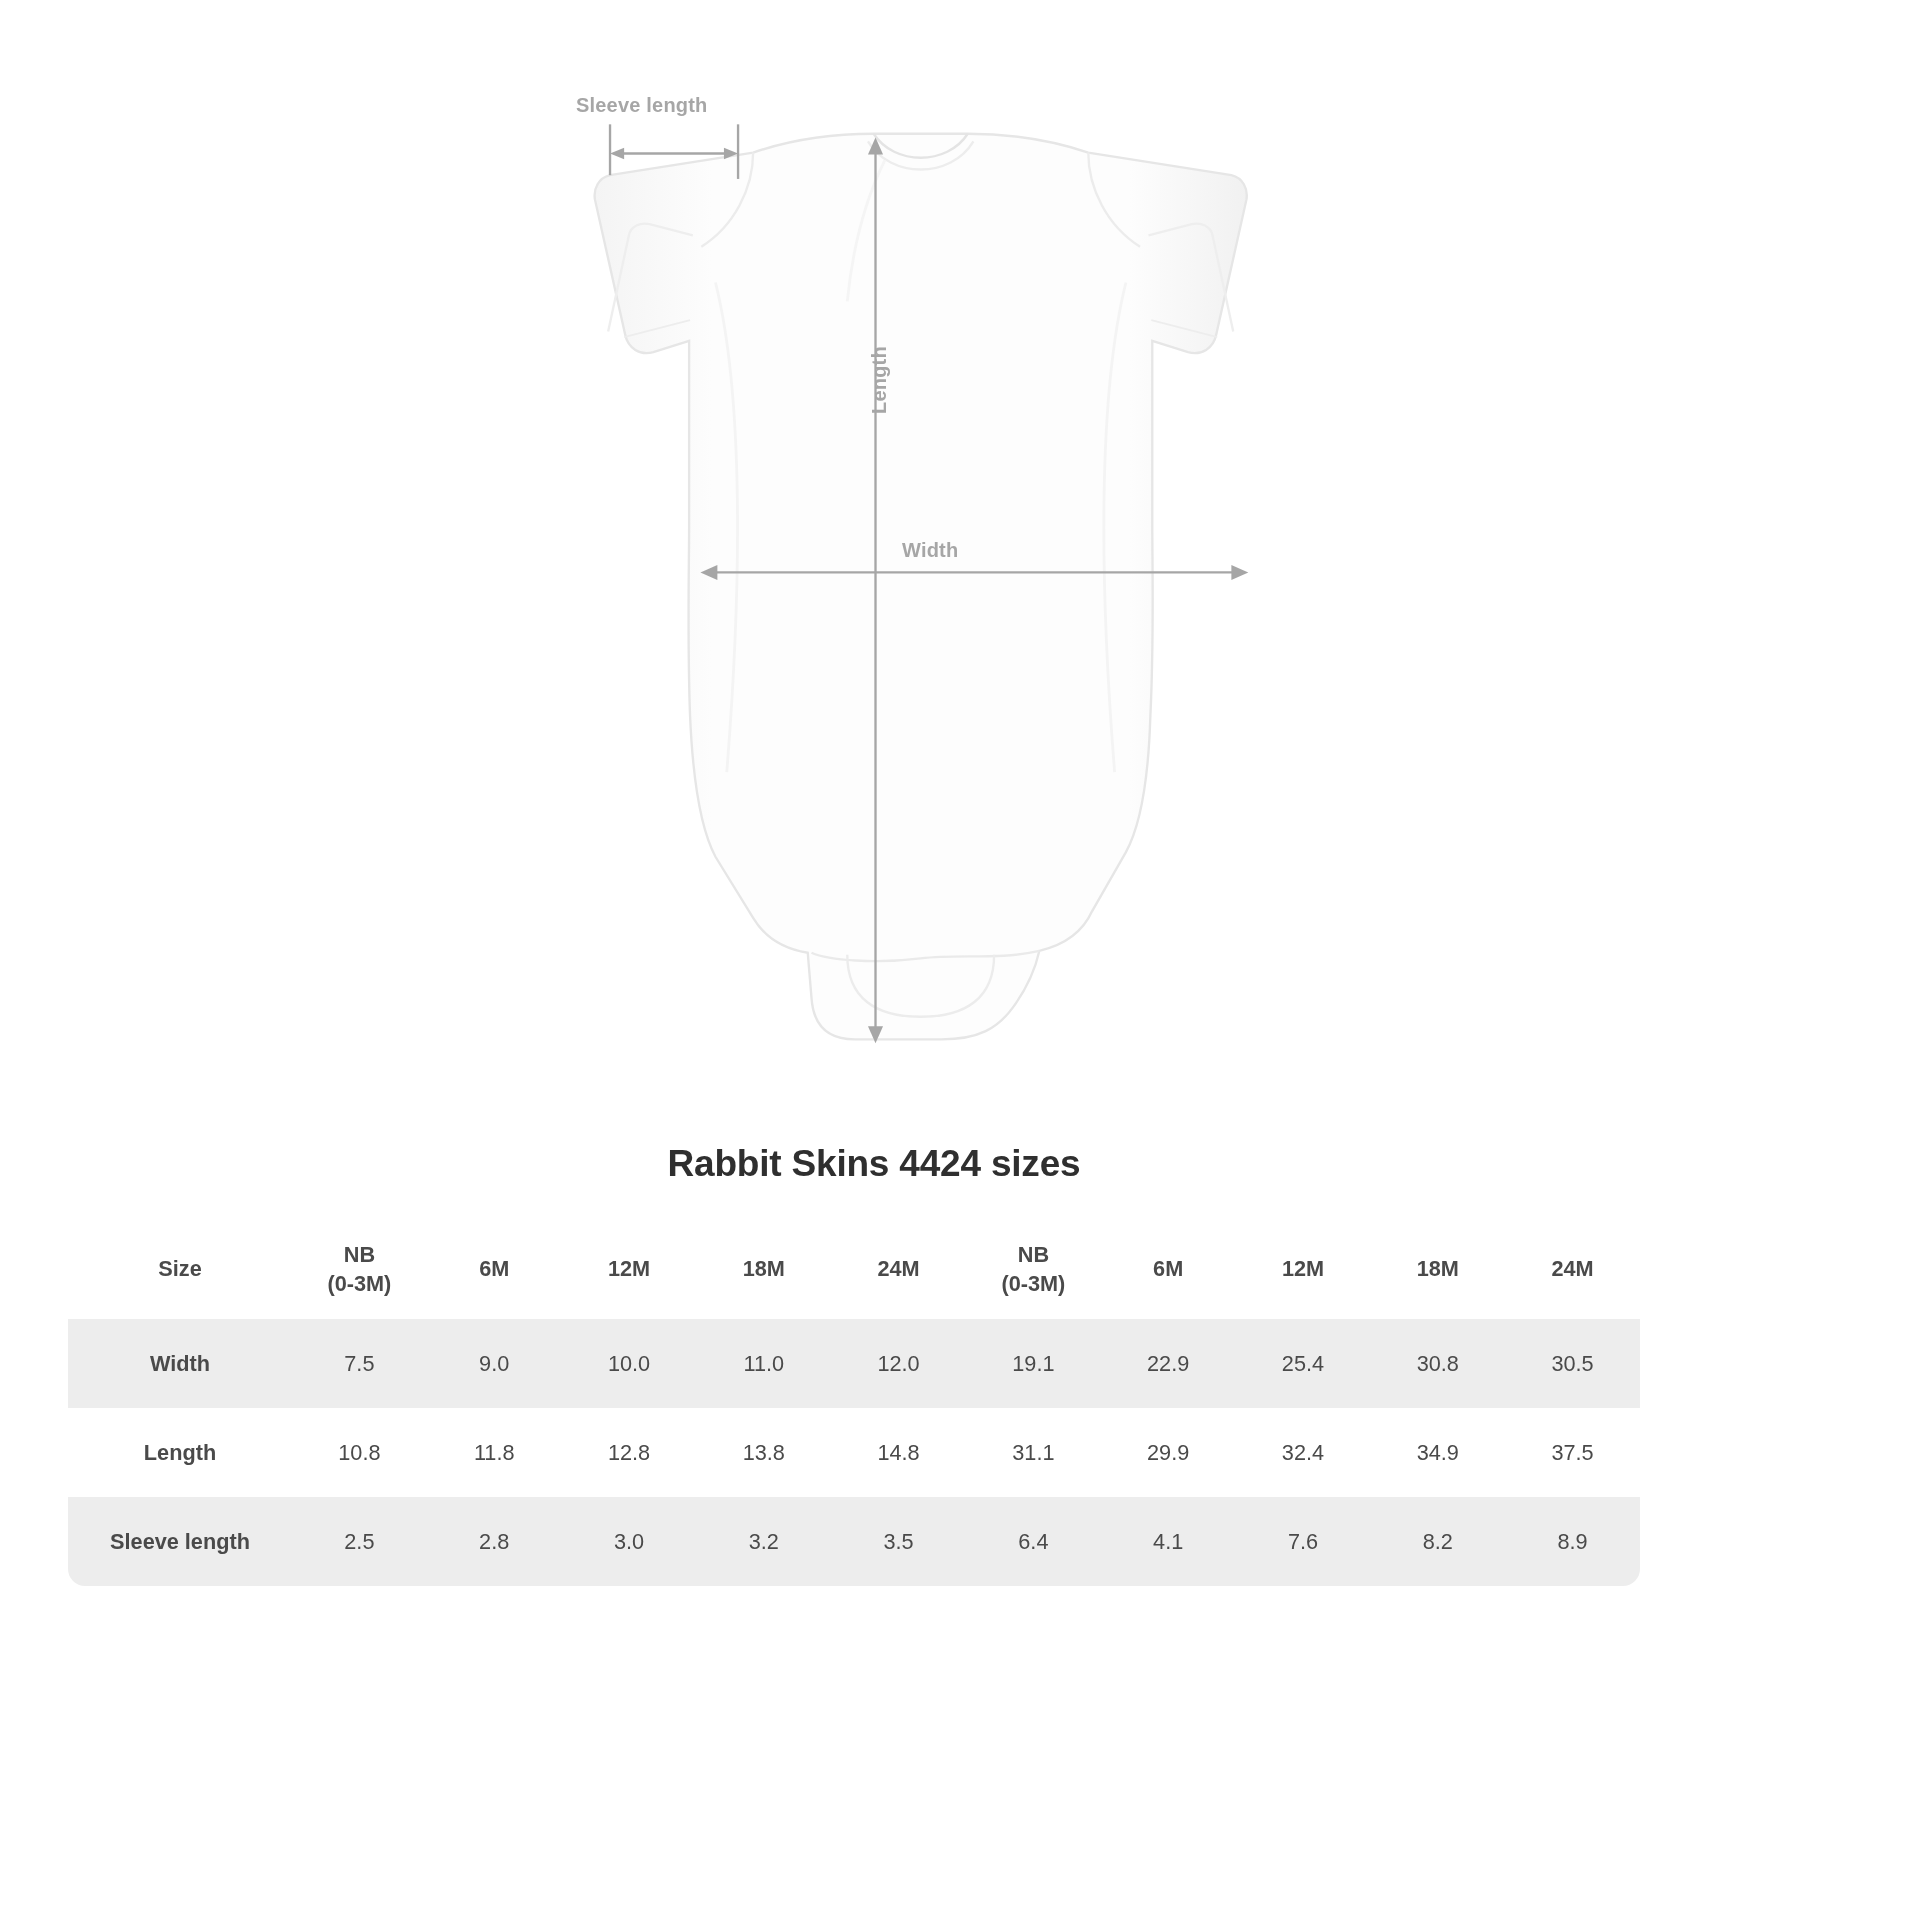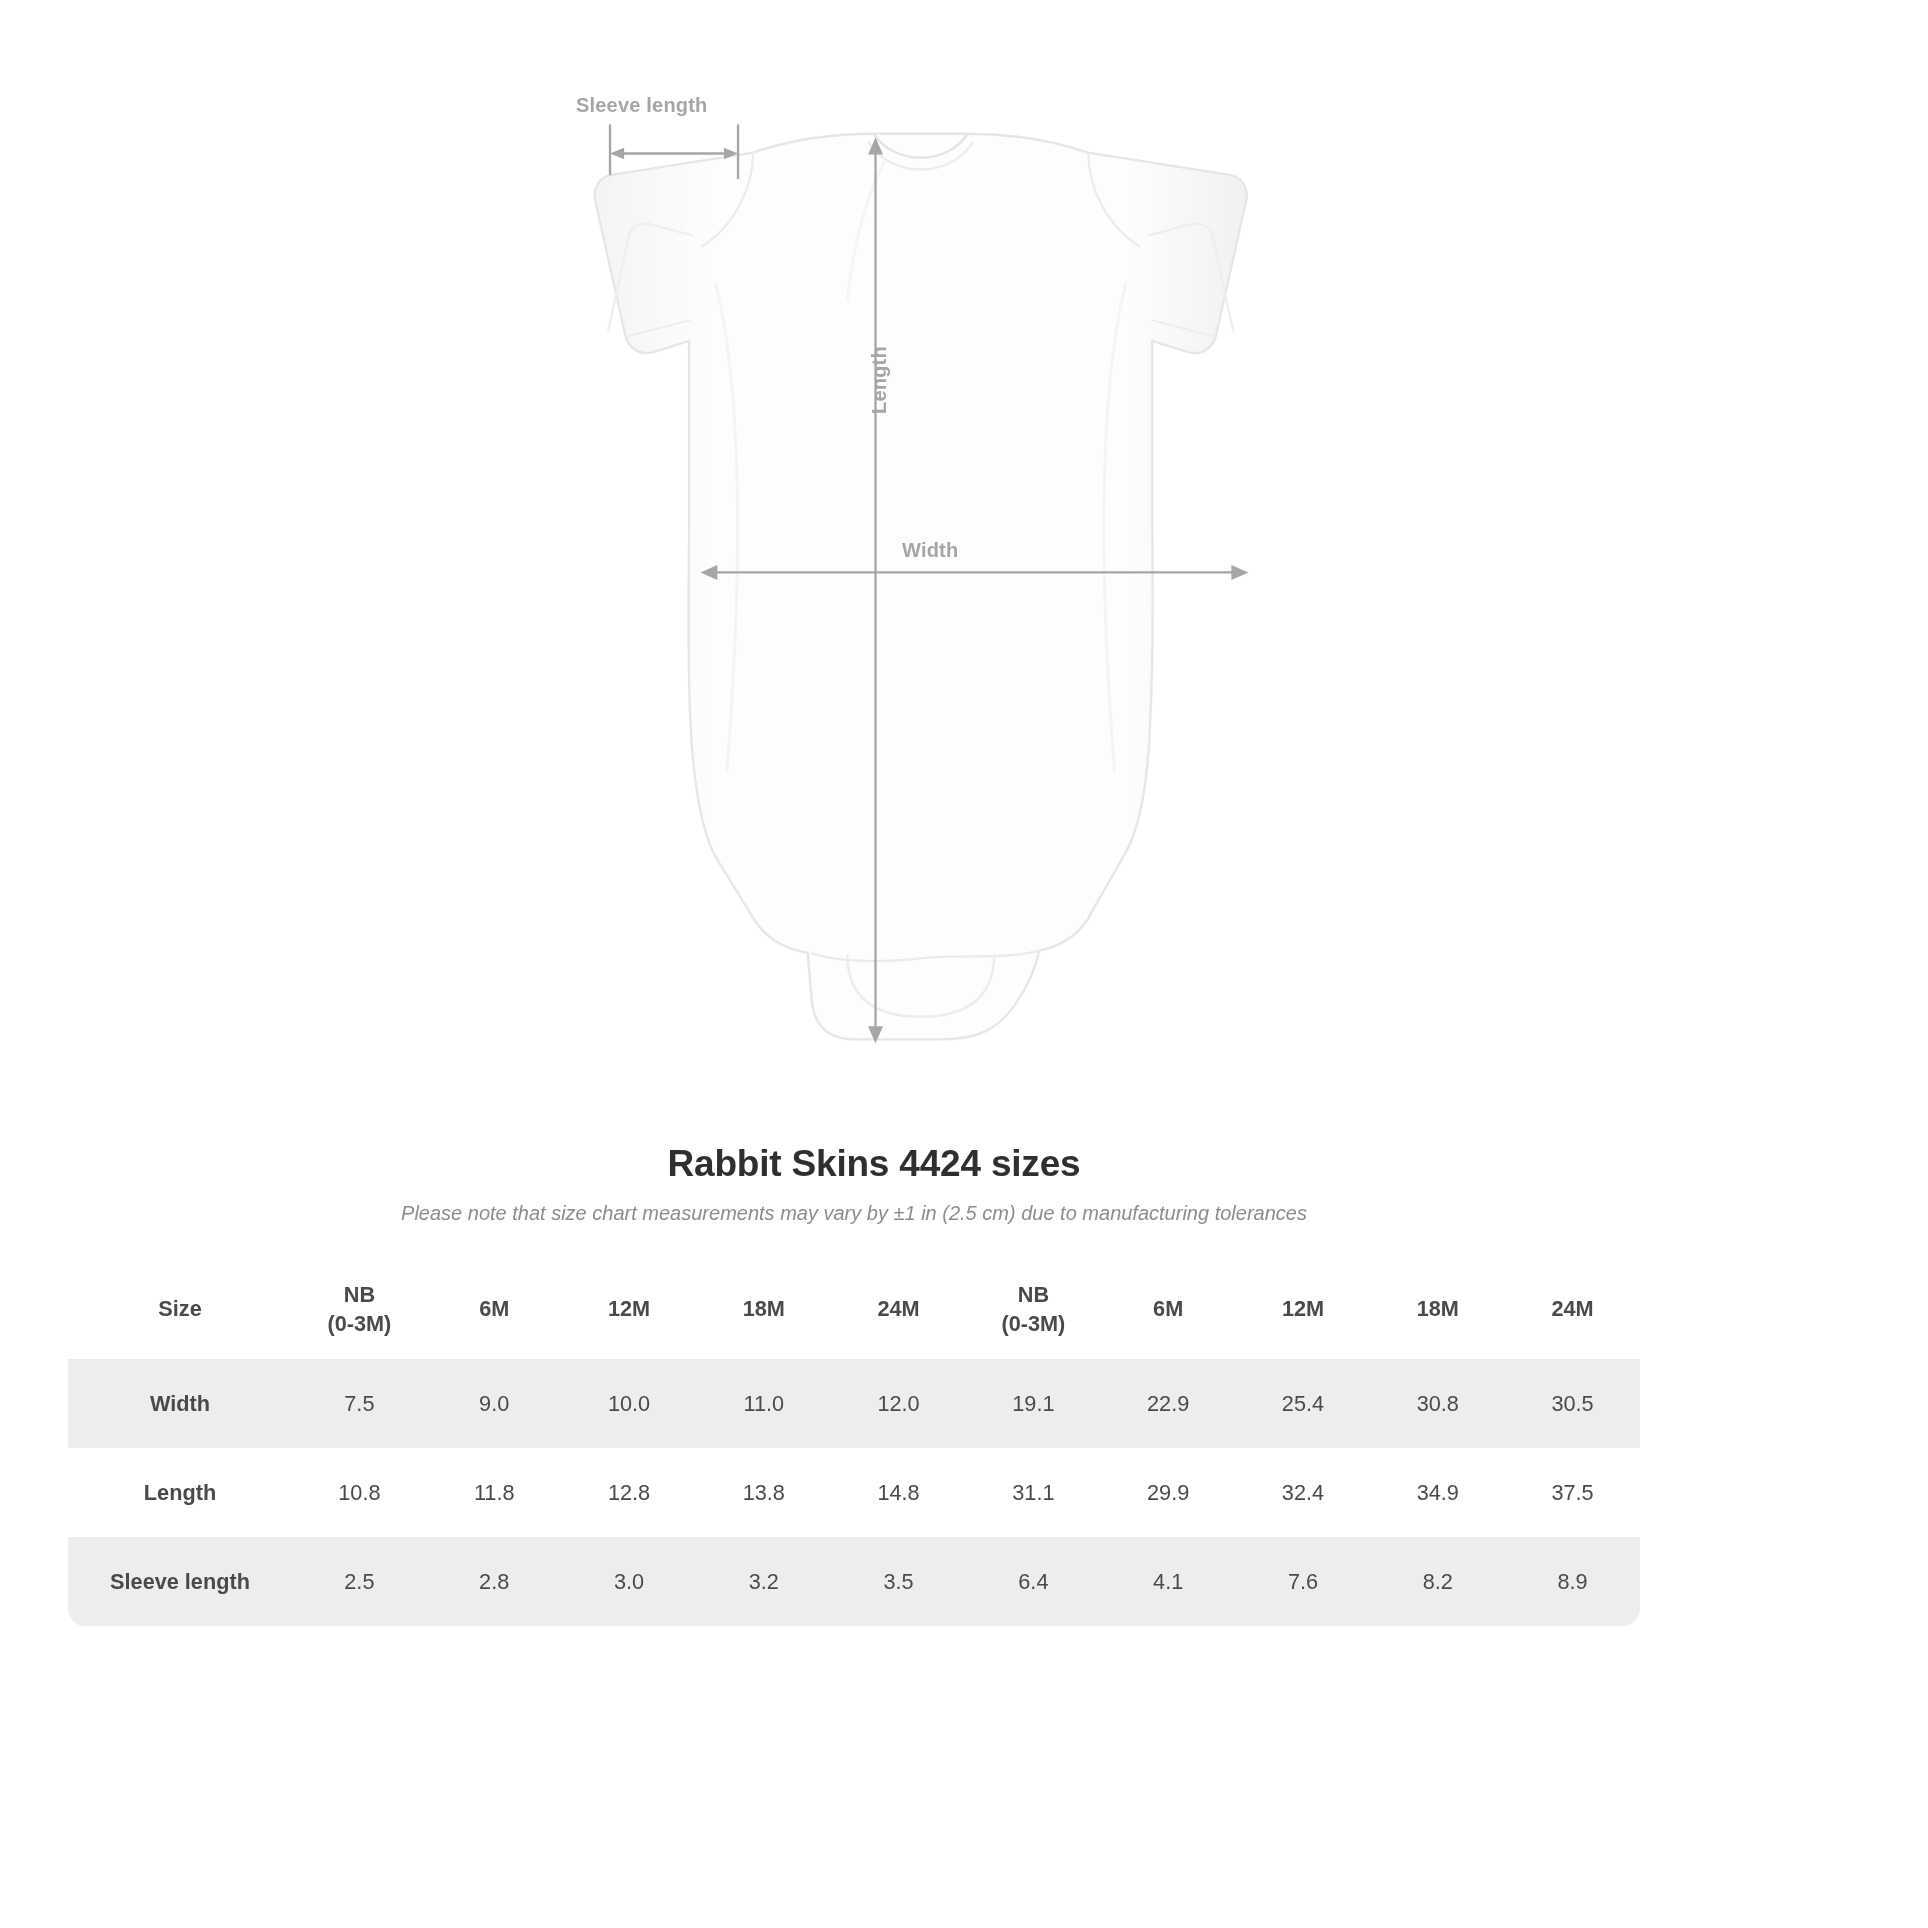--- a/index.html
+++ b/index.html
@@ -219,21 +219,20 @@
       <polygon points="1326,608 1308,600 1308,616" fill="#a6a6a6"></polygon>
     </svg>
 
     <span class="meas-label" id="sleeve-label">Sleeve length</span>
     <span class="meas-label" id="width-label">Width</span>
     <span class="meas-label" id="length-label">Length</span>
   </div>
 
   <div class="titles">
     <h1 class="chart-title">Rabbit Skins 4424 sizes</h1>
-    <p class="chart-note">Please note that size chart measurements may vary by ±1 in (2.5 cm) due to manufacturing tolerances</p>
   </div>
 
   <div class="table-wrap">
     <table class="size-table">
       <colgroup>
         <col class="col-label">
         <col>
           <col>
           <col>
           <col>

